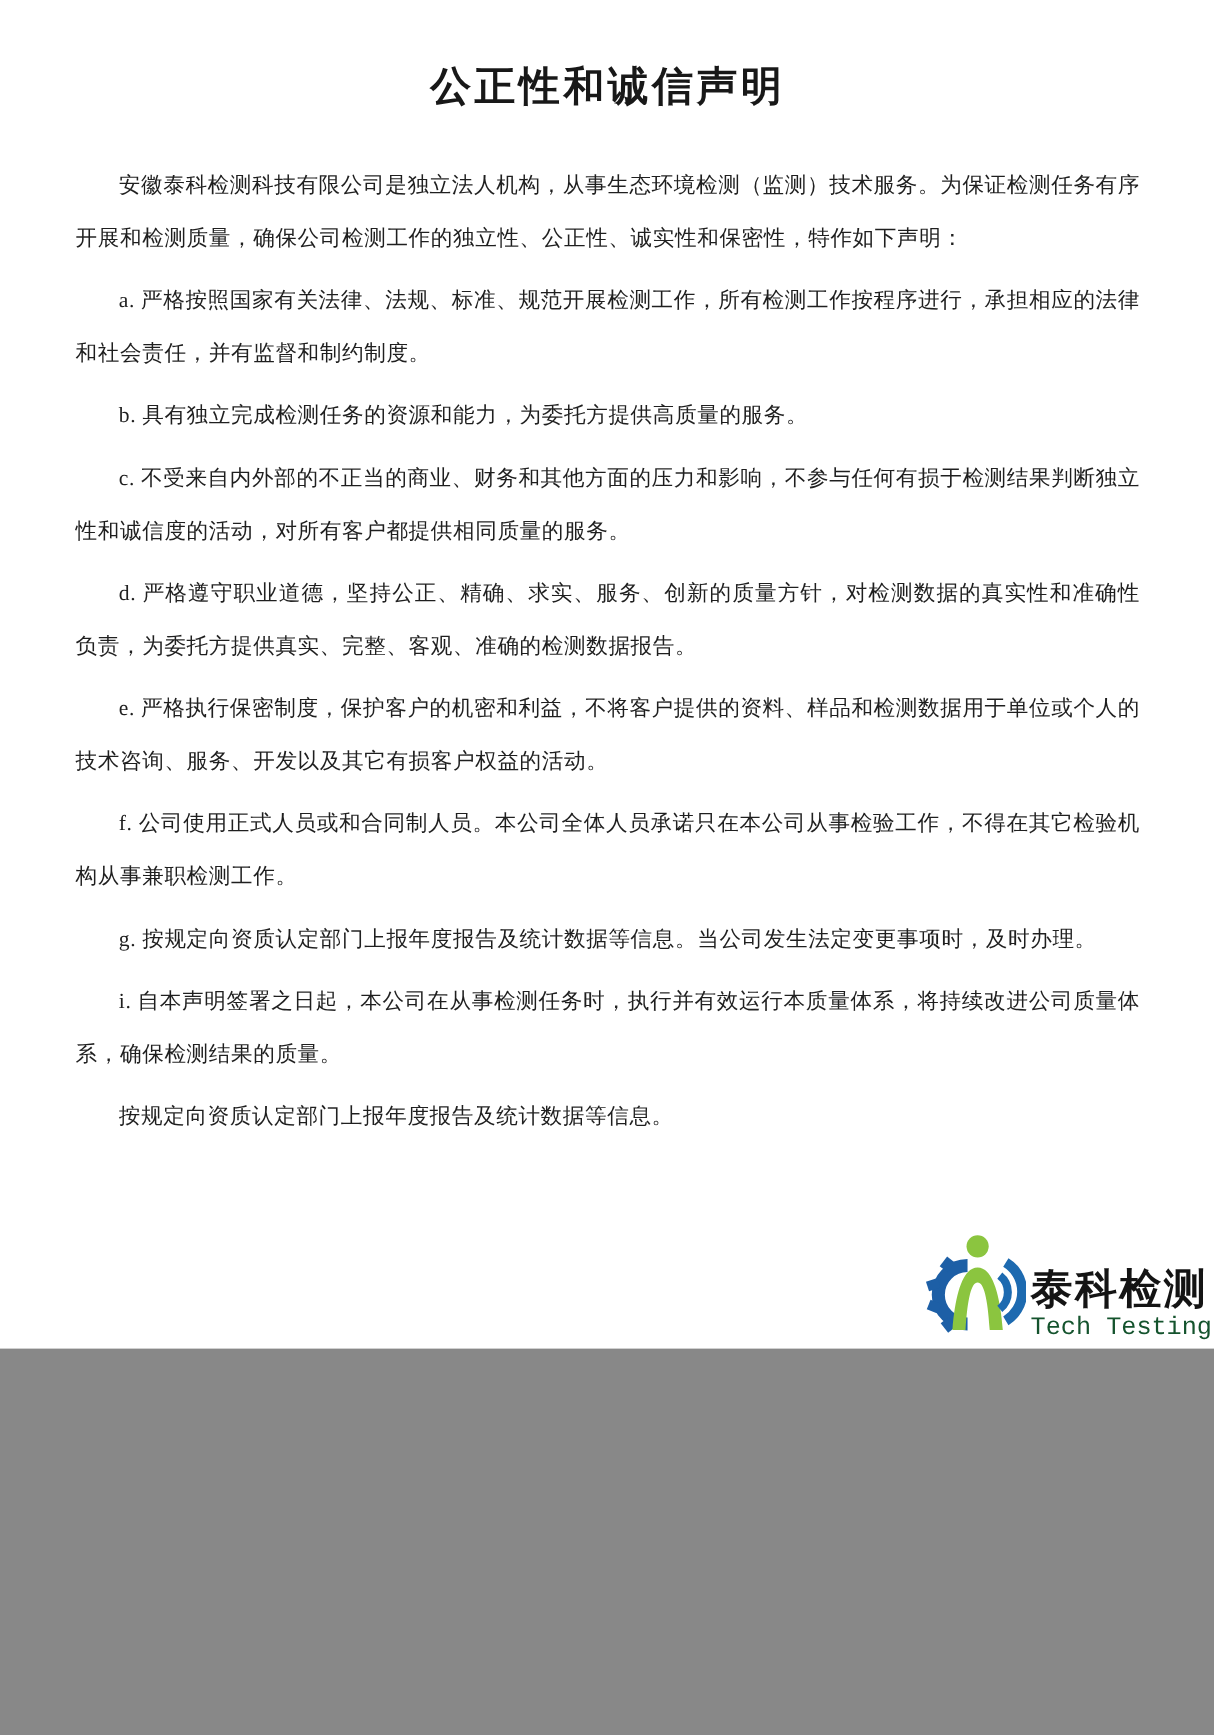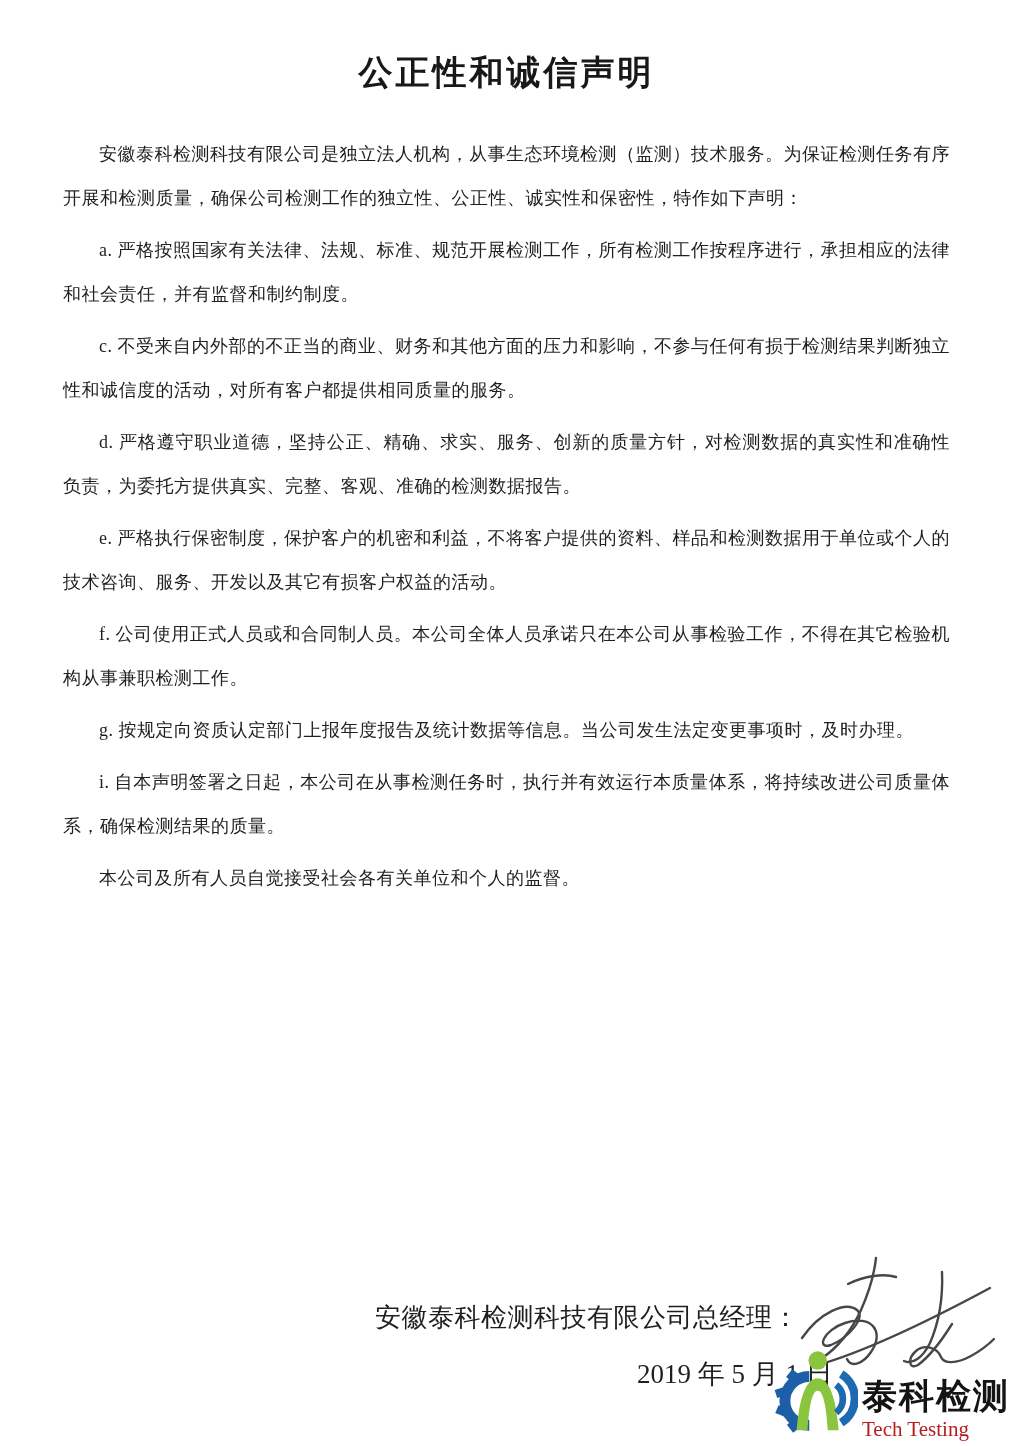--- a/index.html
+++ b/index.html
@@ -1,20 +1,20 @@
 <!DOCTYPE html>
 <html><head>
 <meta charset="utf-8">
 <style>
   * { margin: 0; padding: 0; box-sizing: border-box; }
   html, body { background: #888; }
   .page {
     position: relative;
     width: 1012px;
-    height: 1446px;
+    height: 1124px;
     margin: 0 auto;
     background: #ffffff;
     overflow: hidden;
     font-family: "Liberation Serif", "DejaVu Serif", serif;
     color: #1f1f1f;
   }
   .content {
     padding: 50px 62px 0 63px;
   }
   .doc-title {
@@ -83,41 +83,42 @@
     font-size: 35px;
     font-weight: 700;
     letter-spacing: 2px;
     color: #141414;
     line-height: 40px;
     font-family: "Liberation Serif", "DejaVu Serif", serif;
     white-space: nowrap;
   }
   .logo-sub {
     font-size: 21px;
-    color: #b91c1c;
+    color: #14532d;
     line-height: 25px;
-    font-family: Liberation Serif, serif;
+    font-family: Liberation Mono, monospace;
     white-space: nowrap;
   }
 </style>
 </head>
 <body>
 
 <div class="page">
   <div class="content">
     <h1 class="doc-title">公正性和诚信声明</h1>
     <p class="body-para">安徽泰科检测科技有限公司是独立法人机构，从事生态环境检测（监测）技术服务。为保证检测任务有序开展和检测质量，确保公司检测工作的独立性、公正性、诚实性和保密性，特作如下声明：</p>
     <p class="body-para">a. 严格按照国家有关法律、法规、标准、规范开展检测工作，所有检测工作按程序进行，承担相应的法律和社会责任，并有监督和制约制度。</p>
+    <p class="body-para">b. 具有独立完成检测任务的资源和能力，为委托方提供高质量的服务。</p>
     <p class="body-para">c. 不受来自内外部的不正当的商业、财务和其他方面的压力和影响，不参与任何有损于检测结果判断独立性和诚信度的活动，对所有客户都提供相同质量的服务。</p>
     <p class="body-para">d. 严格遵守职业道德，坚持公正、精确、求实、服务、创新的质量方针，对检测数据的真实性和准确性负责，为委托方提供真实、完整、客观、准确的检测数据报告。</p>
     <p class="body-para">e. 严格执行保密制度，保护客户的机密和利益，不将客户提供的资料、样品和检测数据用于单位或个人的技术咨询、服务、开发以及其它有损客户权益的活动。</p>
     <p class="body-para">f. 公司使用正式人员或和合同制人员。本公司全体人员承诺只在本公司从事检验工作，不得在其它检验机构从事兼职检测工作。</p>
     <p class="body-para">g. 按规定向资质认定部门上报年度报告及统计数据等信息。当公司发生法定变更事项时，及时办理。</p>
     <p class="body-para">i. 自本声明签署之日起，本公司在从事检测任务时，执行并有效运行本质量体系，将持续改进公司质量体系，确保检测结果的质量。</p>
-    <p class="body-para">本公司及所有人员自觉接受社会各有关单位和个人的监督。</p>
+    <p class="body-para">按规定向资质认定部门上报年度报告及统计数据等信息。</p>
   </div>
 
   <div class="sig-label">安徽泰科检测科技有限公司总经理：</div>
   <div class="sig-date">2019 年 5 月 1 日</div>
 
   <svg class="signature-svg" viewBox="0 0 205 125" fill="none" xmlns="http://www.w3.org/2000/svg">
     <g stroke="#474747" stroke-width="2.4" stroke-linecap="round" fill="none">
       <path d="M86,12 C84,30 79,46 71,64 C61,86 46,103 32,112"></path>
       <path d="M58,38 C74,30 94,27 106,31"></path>
       <path d="M12,92 C30,66 56,55 67,64 C76,72 58,92 41,99 C26,104 33,84 55,77 C82,68 95,86 81,106 C73,118 61,122 57,113"></path>

